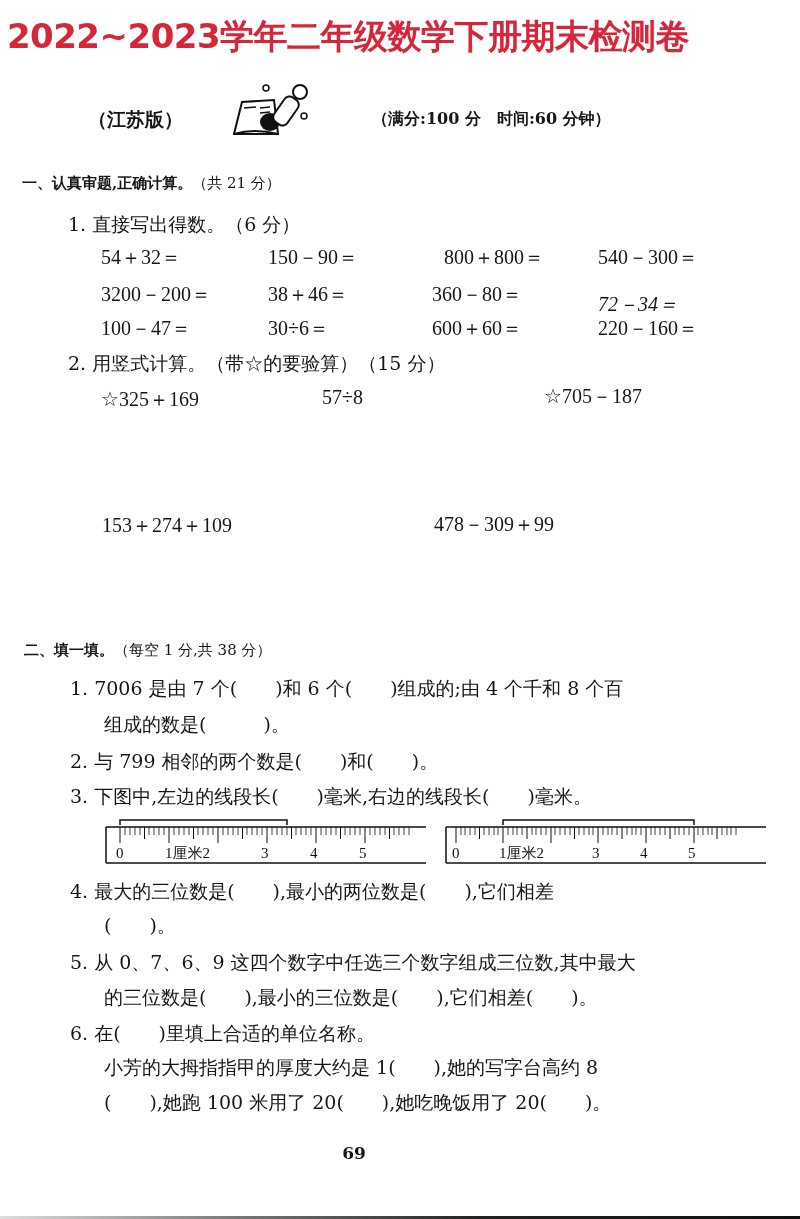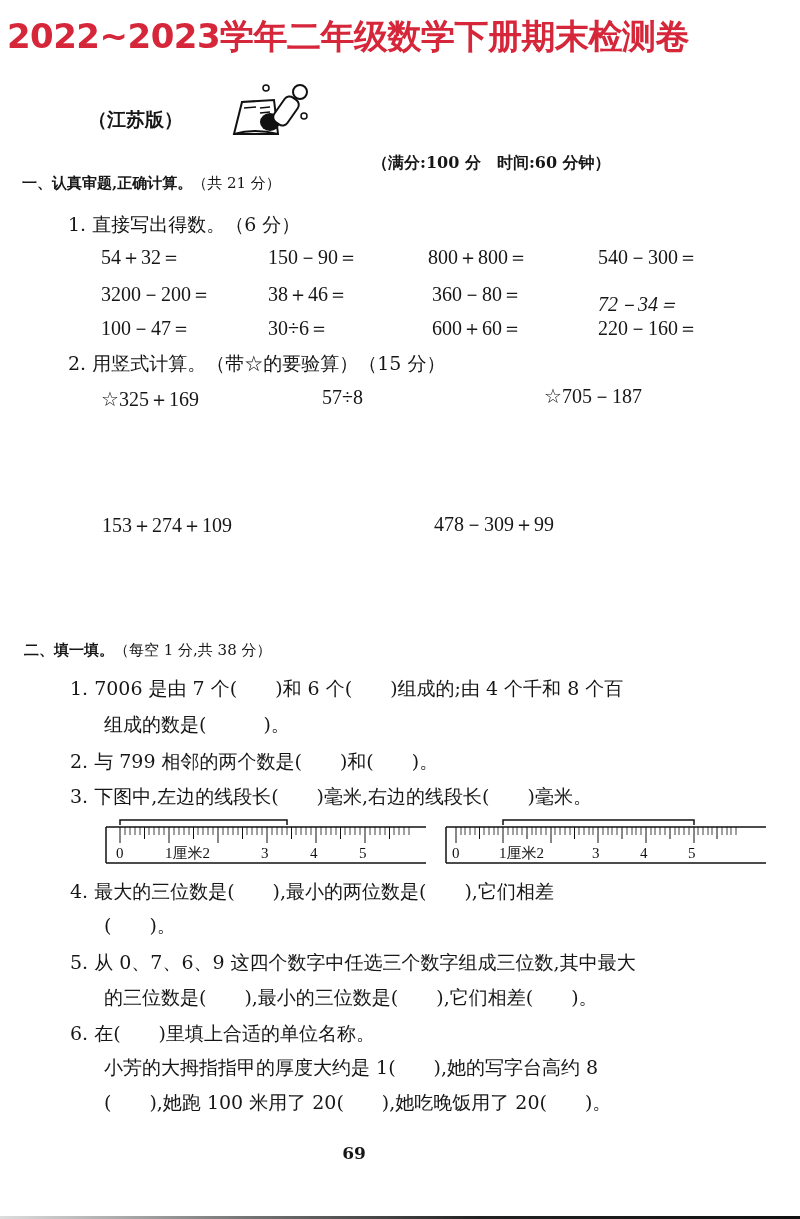--- a/index.html
+++ b/index.html
@@ -7,21 +7,21 @@
     width: 800px; height: 1219px; background: #ffffff; position: relative; overflow: hidden;
     font-family: "DejaVu Serif", "Liberation Serif", serif; color: #161616;
   }
   .abs { position: absolute; white-space: nowrap; }
   .title {
     left: 0; width: 696px; top: 14px; text-align: center;
     font-family: "DejaVu Sans", "Liberation Sans", sans-serif;
     font-weight: bold; font-size: 34px; color: #d6263a; letter-spacing: -0.5px;
   }
   .edition { left: 88px; top: 107px; font-size: 19px; font-weight: bold; }
-  .meta { left: 372px; top: 109px; font-size: 16px; font-weight: bold; margin-top: 44px; }
+  .meta { left: 372px; top: 109px; font-size: 16px; font-weight: bold; }
   .icon-reading { left: 226px; top: 82px; width: 100px; height: 60px; }
   .sec { font-size: 15px; font-weight: bold; }
   .sec .pts { font-weight: normal; }
   .q { font-size: 19px; }
   .expr { font-size: 20px; font-family: "Liberation Serif", "DejaVu Serif", serif; }
   .ruler { position: absolute; }
   .page-num { left: 0; width: 708px; text-align: center; top: 1143px; font-size: 17px; font-weight: bold; }
   .bottom-bar { position: absolute; left: 0; bottom: 0; width: 800px; height: 3px;
     background: linear-gradient(90deg, #ddd 0%, #777 30%, #222 60%, #111 100%); }
 </style>
@@ -45,21 +45,21 @@
 <div class="abs meta">（满分:100 分　时间:60 分钟）</div>
 
 <div class="abs sec" style="left:22px; top:174px;">
   <span>一、认真审题,正确计算。</span><span class="pts">（共 21 分）</span>
 </div>
 <div class="abs q" style="left:68px; top:212px;">1. 直接写出得数。（6 分）</div>
 
 <div>
   <div class="abs expr" style="left:101px; top:244px;">54＋32＝</div>
   <div class="abs expr" style="left:268px; top:244px;">150－90＝</div>
-  <div class="abs expr" style="left:428px; top:244px;">800＋800＝</div>
+  <div class="abs expr" style="left:444px; top:244px;">800＋800＝</div>
   <div class="abs expr" style="left:598px; top:244px;">540－300＝</div>
 
   <div class="abs expr" style="left:101px; top:281px;text-align:right;">3200－200＝</div>
   <div class="abs expr" style="left:268px; top:281px;">38＋46＝</div>
   <div class="abs expr" style="left:432px; top:281px;">360－80＝</div>
   <div class="abs expr" style="left:598px; top:291px;font-style:italic;">72－34＝</div>
 
   <div class="abs expr" style="left:101px; top:315px;">100－47＝</div>
   <div class="abs expr" style="left:268px; top:315px;">30÷6＝</div>
   <div class="abs expr" style="left:432px; top:315px;">600＋60＝</div>

